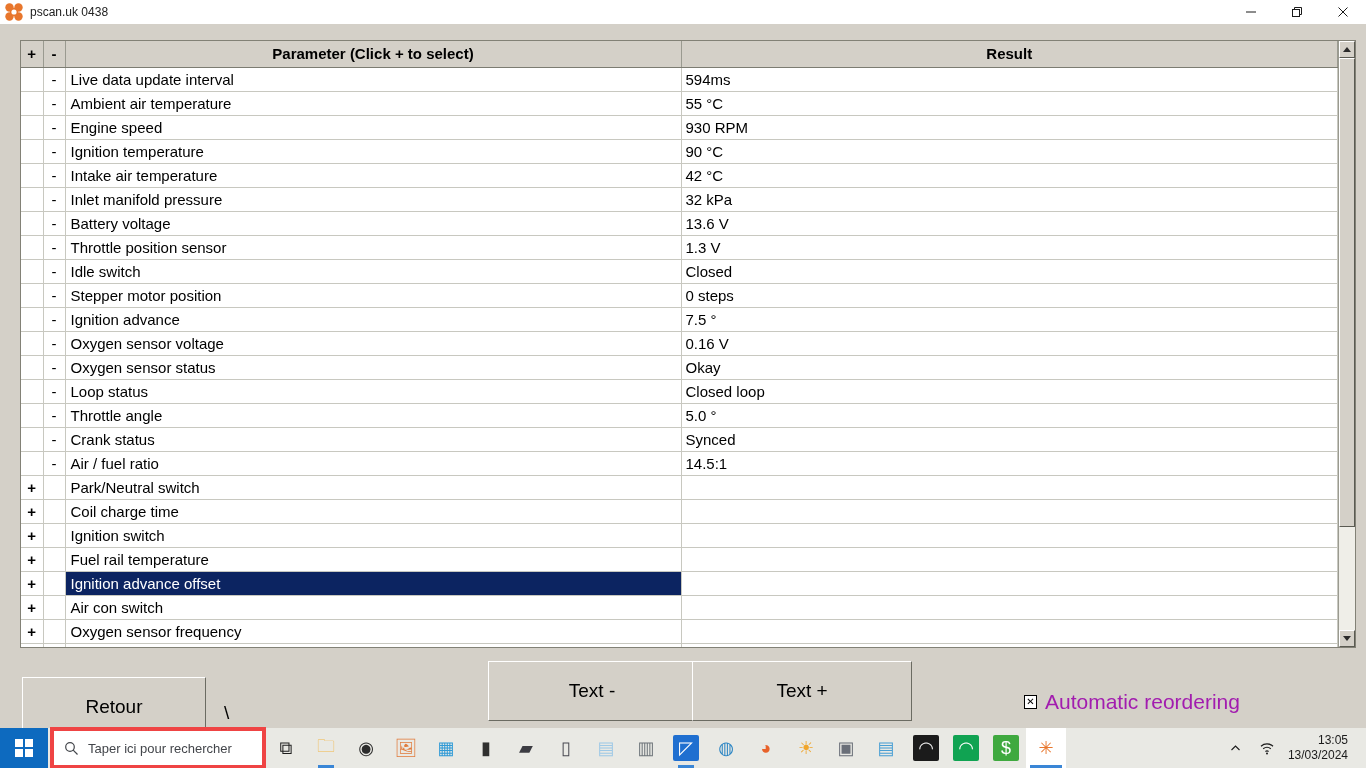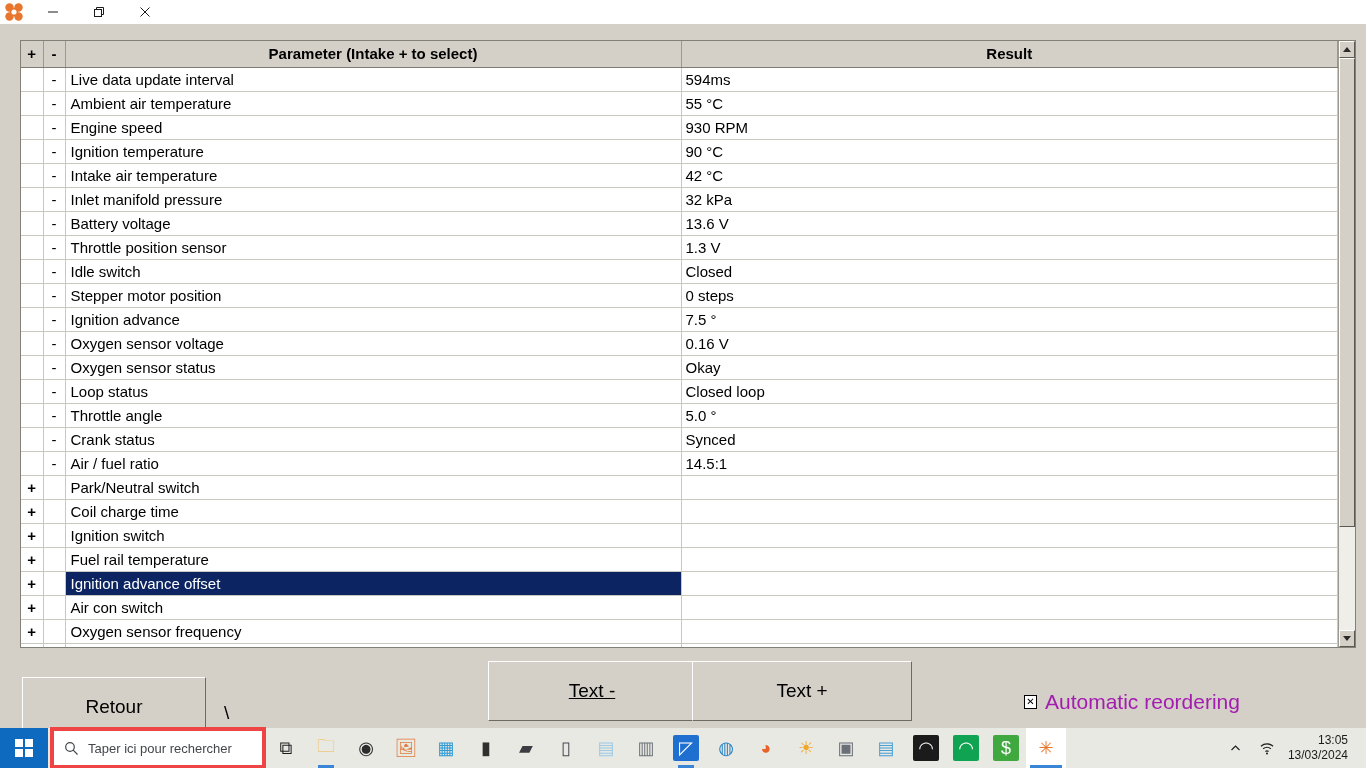--- a/index.html
+++ b/index.html
@@ -154,21 +154,21 @@
     top: 13px;
     height: 60px;
     background: #d4d0c8;
     border: 1px solid #ffffff;
     border-right-color: #6b6b62;
     border-bottom-color: #6b6b62;
     display: flex; align-items: center; justify-content: center;
     font-size: 19px; color: #000;
   }
   #btn-retour { left: 22px;  width: 184px; margin-top: 16px; }
-  #btn-text-minus { left: 488px; width: 208px; text-decoration: underline; }
+  #btn-text-minus { left: 488px; width: 208px; }
   #btn-text-plus  { left: 692px; width: 220px; }
 
   #backslash-label {
     position: absolute; left: 224px; top: 54px;
     font-size: 19px; color: #000;
   }
 
   #reorder-wrap {
     position: absolute; left: 1024px; top: 42px;
     display: flex; align-items: center; gap: 8px;
@@ -258,20 +258,21 @@
         <g fill="#e8762c">
           <ellipse cx="6.5" cy="6.5" rx="4.2" ry="4.2"></ellipse>
           <ellipse cx="15.5" cy="6.5" rx="4.2" ry="4.2"></ellipse>
           <ellipse cx="6.5" cy="15.5" rx="4.2" ry="4.2"></ellipse>
           <ellipse cx="15.5" cy="15.5" rx="4.2" ry="4.2"></ellipse>
           <rect x="7" y="7" width="8" height="8"></rect>
         </g>
         <circle cx="11" cy="11" r="2.6" fill="#ffffff"></circle>
       </svg>
     </div>
+    <div id="window-title">pscan.uk 0438</div>
     <div class="win-btn">
       <svg width="12" height="12" viewBox="0 0 12 12">
           <line x1="1" y1="6" x2="11" y2="6" stroke="#1a1a1a" stroke-width="1"></line>
         </svg>
     </div>
     <div class="win-btn">
       <svg width="12" height="12" viewBox="0 0 12 12">
         <rect x="1.5" y="3.5" width="7" height="7" fill="none" stroke="#1a1a1a" stroke-width="1"></rect>
         <polyline points="3.5,3.5 3.5,1.5 10.5,1.5 10.5,8.5 8.5,8.5" fill="none" stroke="#1a1a1a" stroke-width="1"></polyline>
       </svg>
@@ -290,21 +291,21 @@
         <colgroup>
           <col class="c-plus">
             <col class="c-minus">
             <col class="c-param">
             <col class="c-res">
         </colgroup>
         <thead>
           <tr>
             <th class="h-blank">+</th>
             <th class="h-blank">-</th>
-            <th>Parameter (Intake + to select)</th>
+            <th>Parameter (Click + to select)</th>
             <th>Result</th>
           </tr>
         </thead>
         <tbody id="grid-body">
             <tr>
               <td class="sign plus"></td>
               <td class="sign minus">-</td>
               <td class="param">Live data update interval</td>
               <td class="result">594ms</td>
             </tr>

